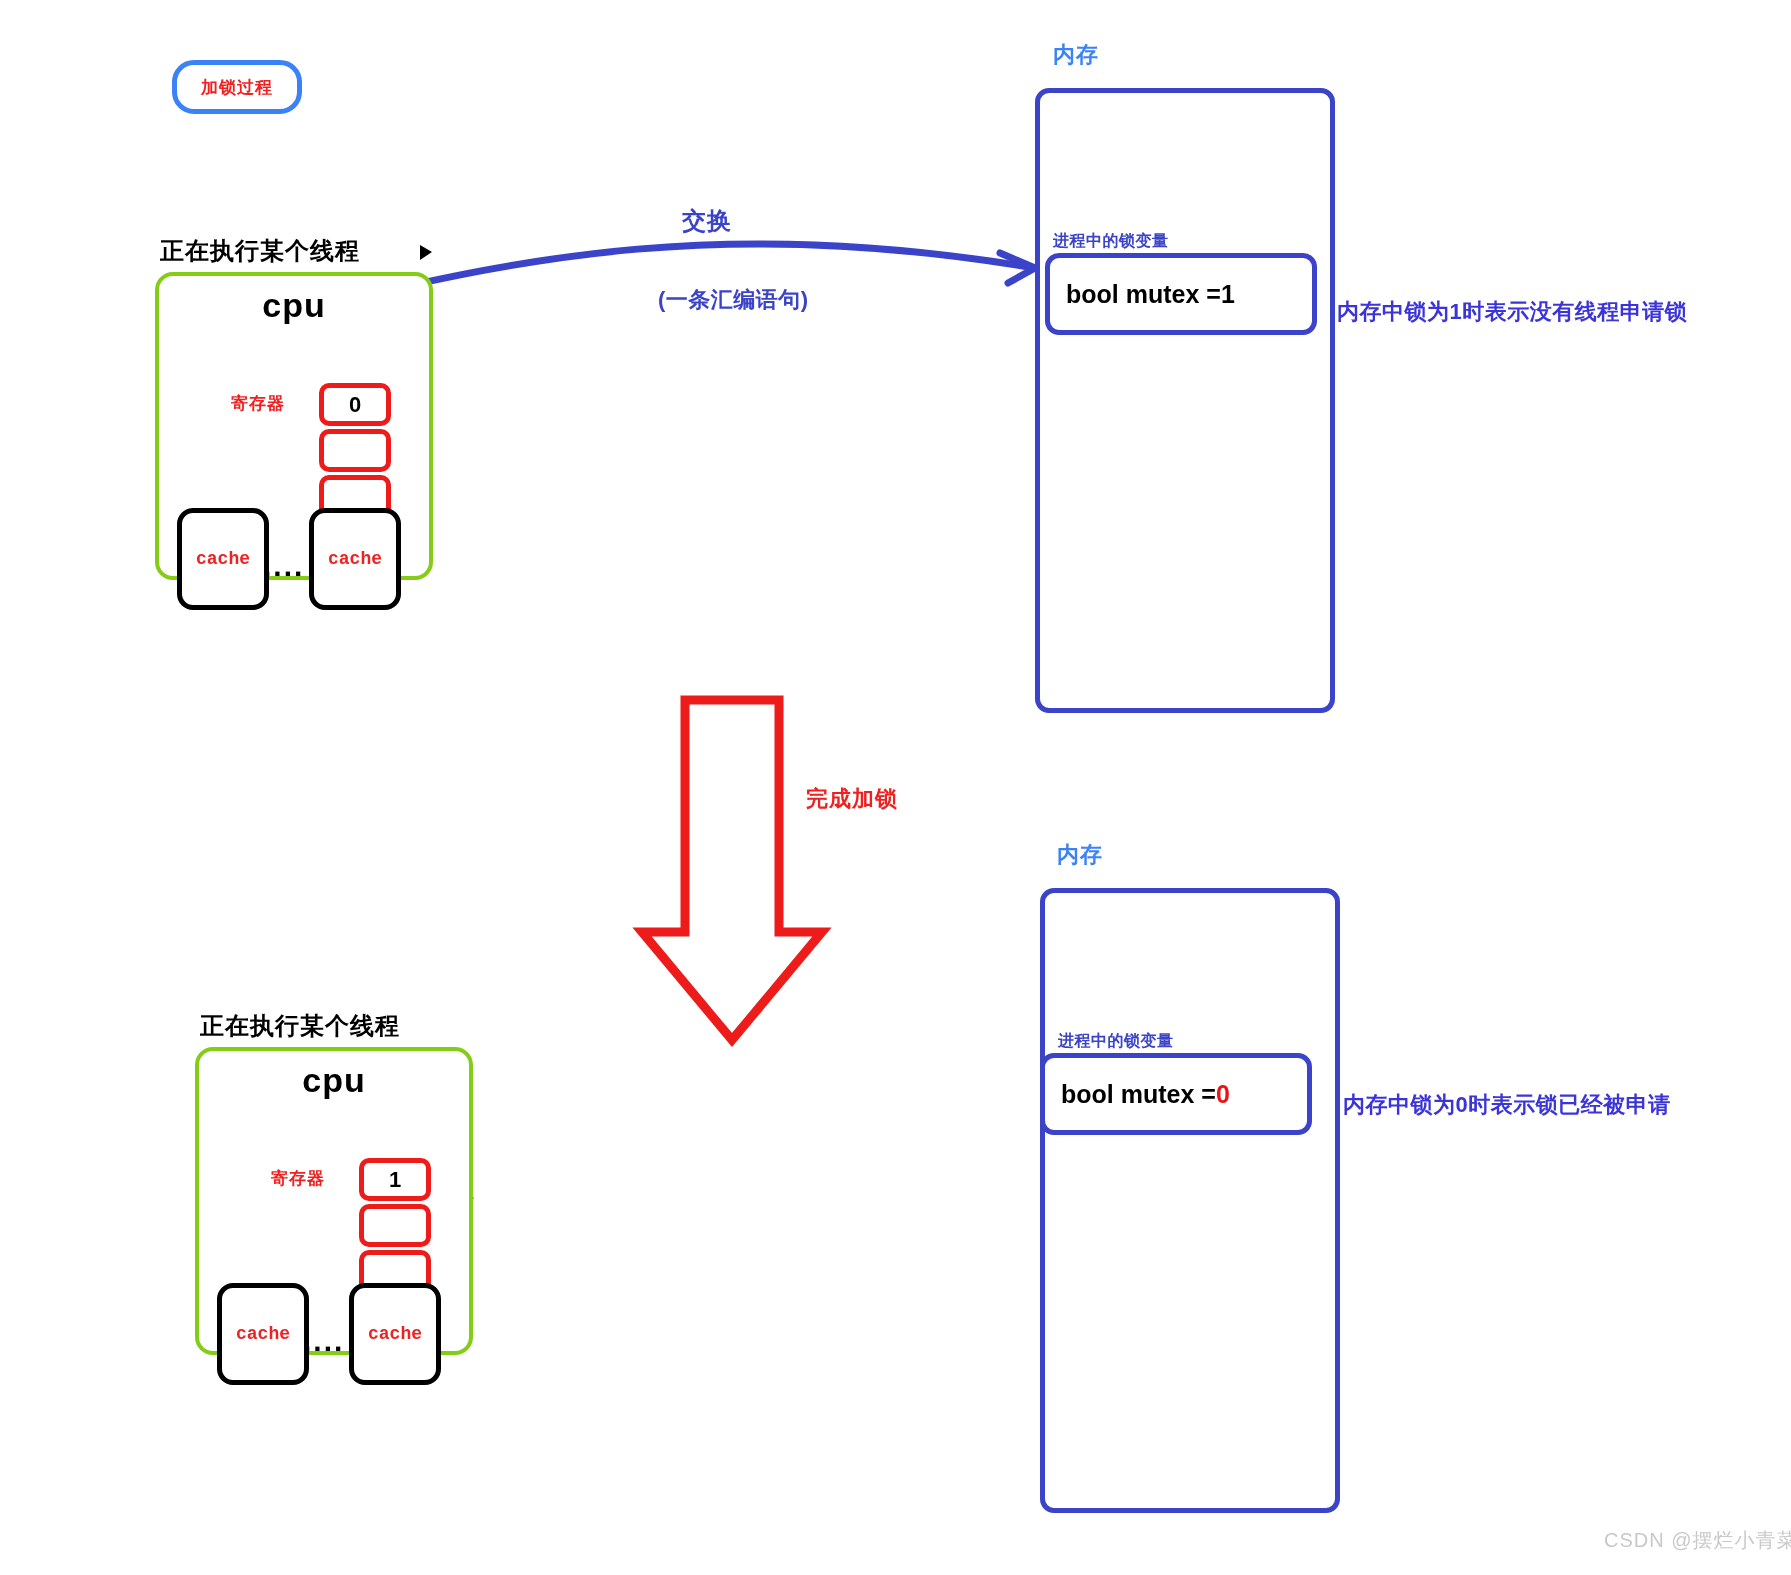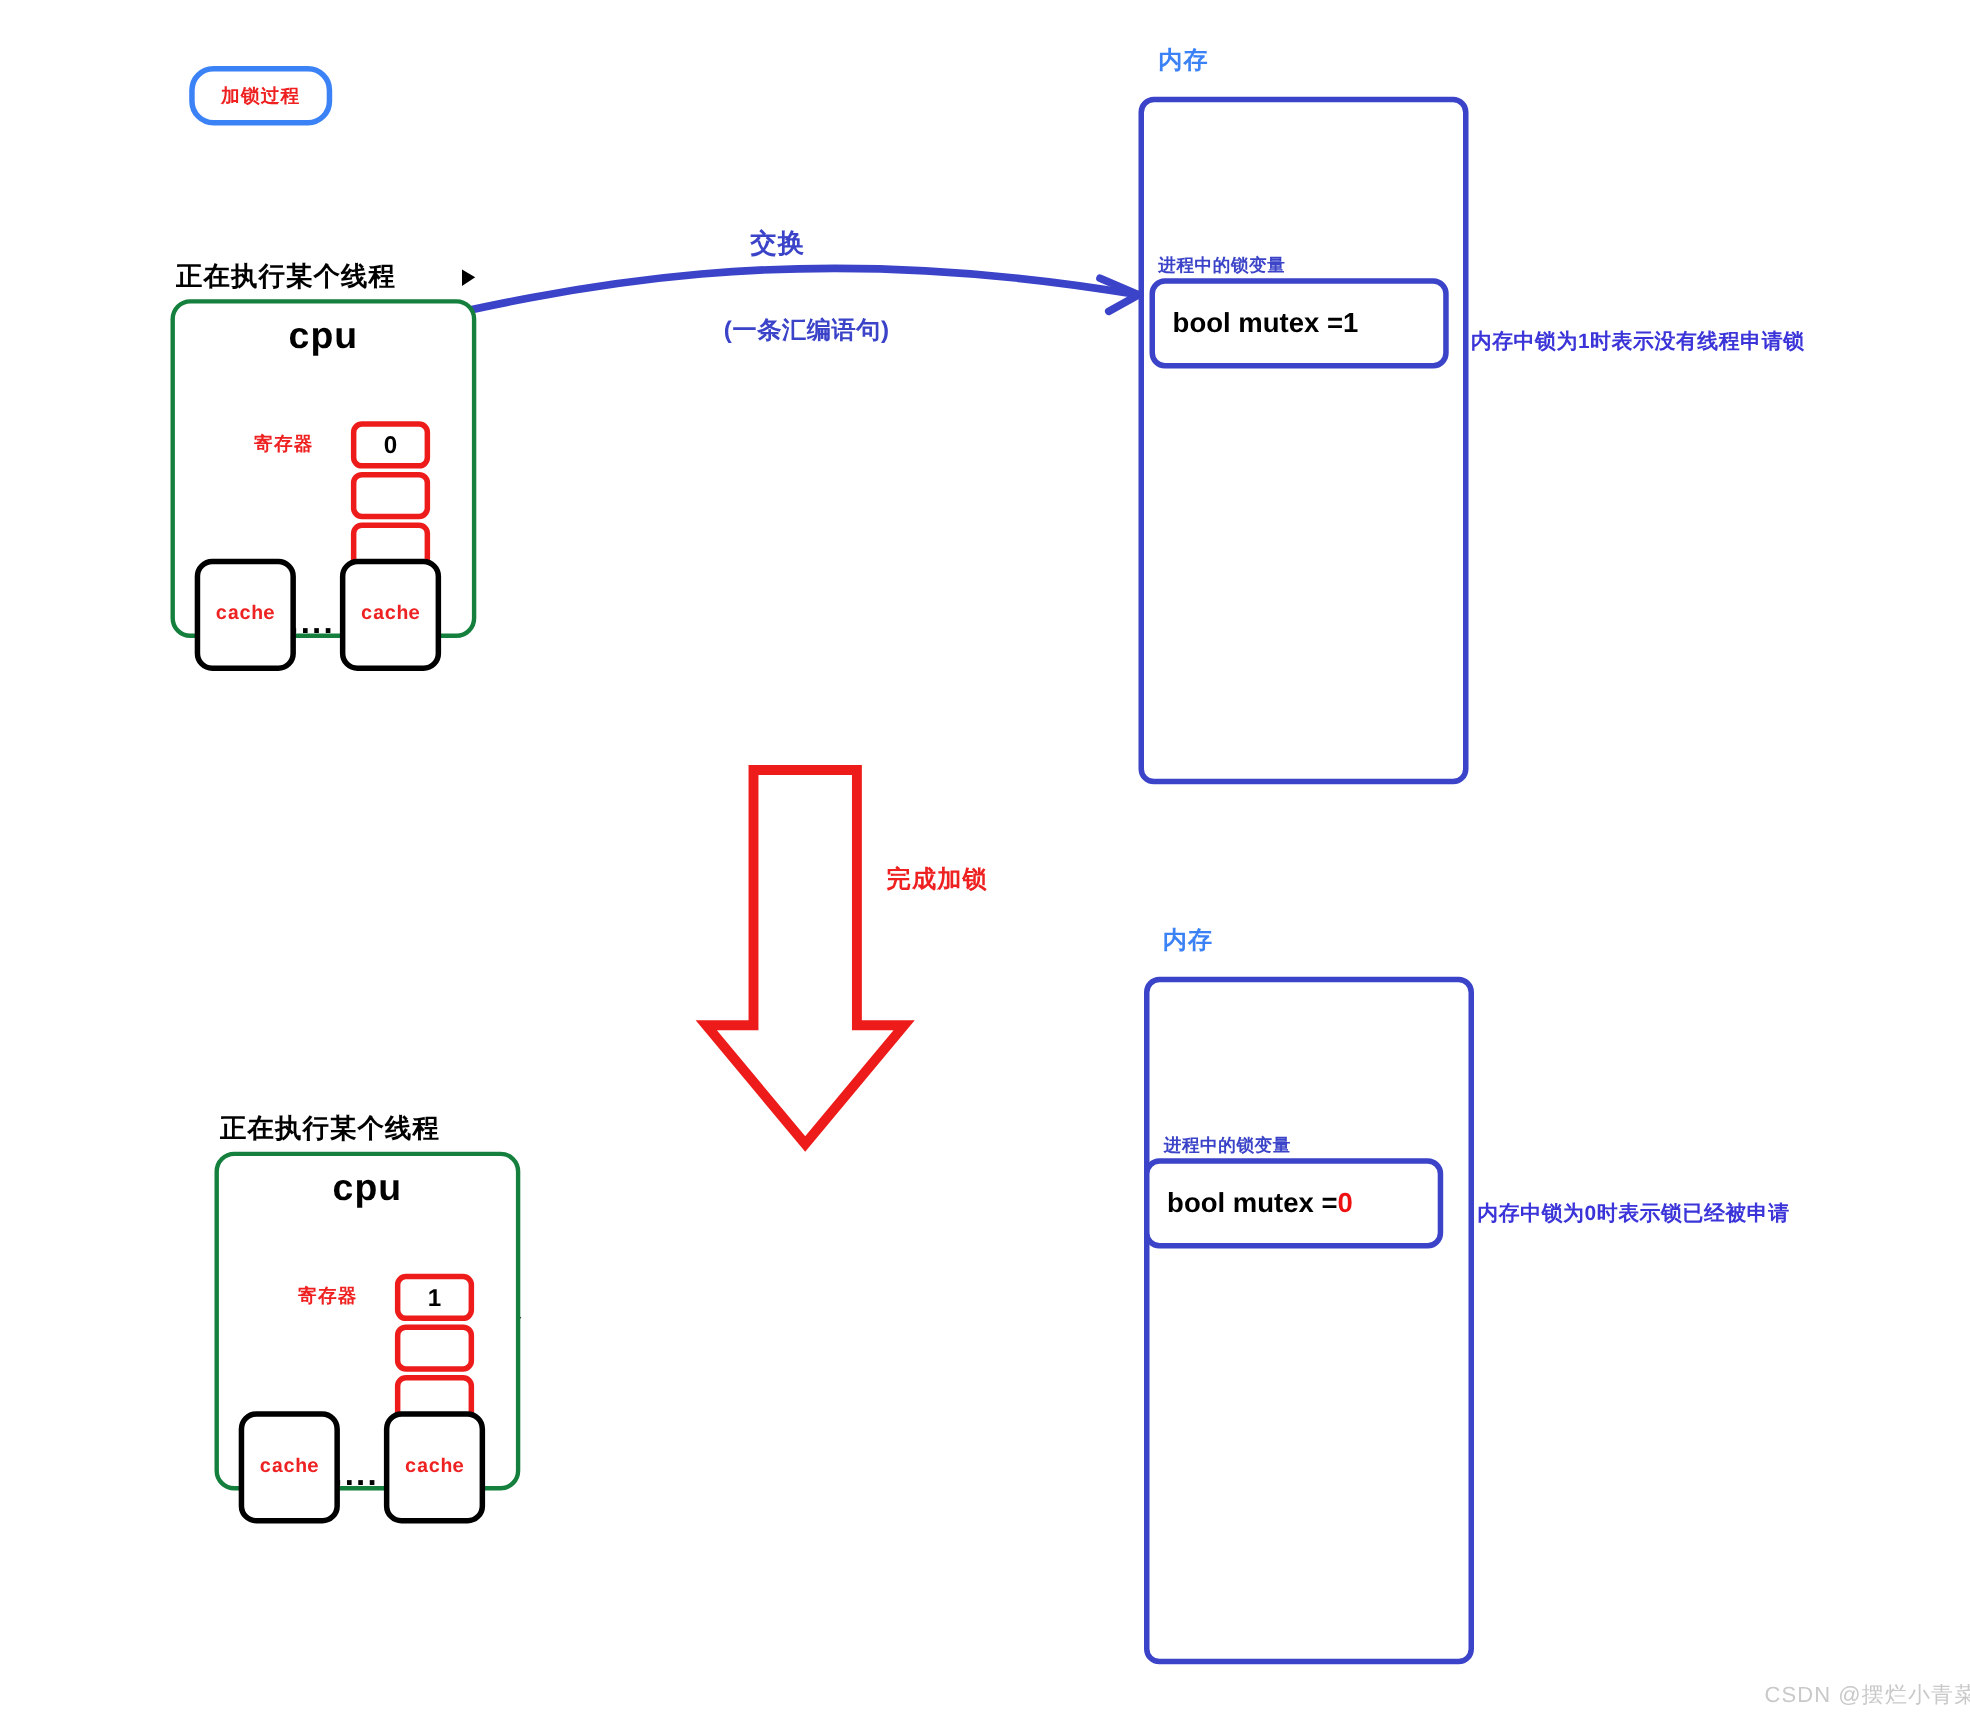--- a/index.html
+++ b/index.html
@@ -48,21 +48,21 @@
   .mem-caption {
     color: #3b82f6;
     font-size: 22px;
     font-weight: bold;
     letter-spacing: 1px;
     white-space: nowrap;
   }
 
   
   .cpu-box {
-    border: 4px solid #15803d;
+    border: 4px solid #84cc16;
     border-radius: 18px;
     background: #ffffff;
   }
   .cpu-label {
     position: absolute;
     left: 0;
     right: 0;
     top: 10px;
     text-align: center;
     font-size: 34px;
@@ -139,21 +139,21 @@
     padding-left: 16px;
     box-sizing: border-box;
     white-space: nowrap;
   }
   .mutex-val-red { color: #ee1111; }
 
   
   .side-note {
     position: absolute;
     color: #3b34d8;
-    font-size: 19px;
+    font-size: 22px;
     font-weight: bold;
     letter-spacing: 0.5px;
     white-space: nowrap;
   }
 
   
   .arrow-label-main {
     position: absolute;
     color: #3b43c8;
     font-size: 24px;

